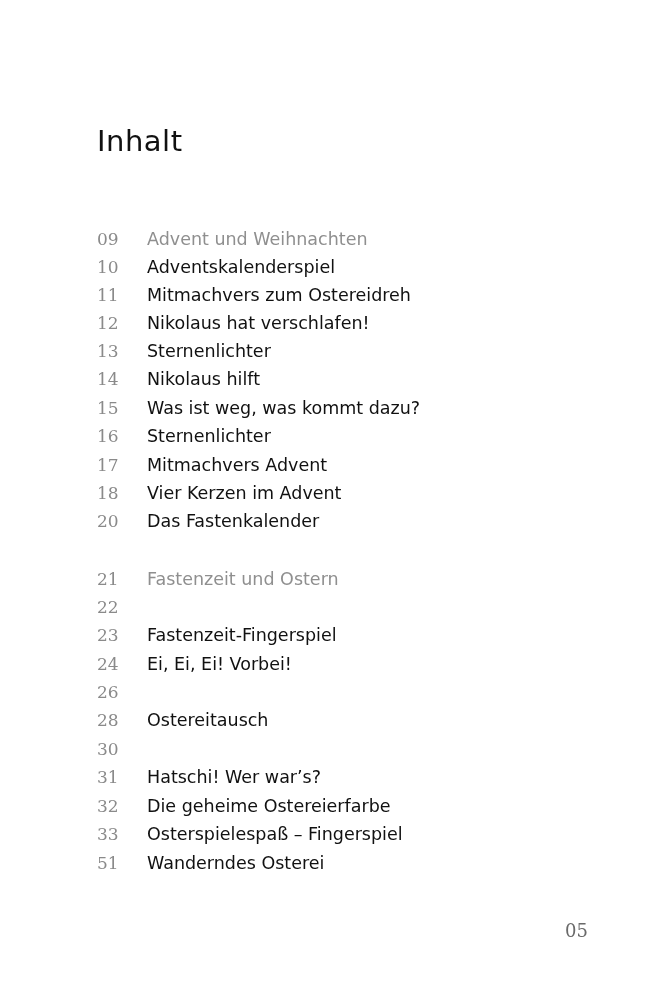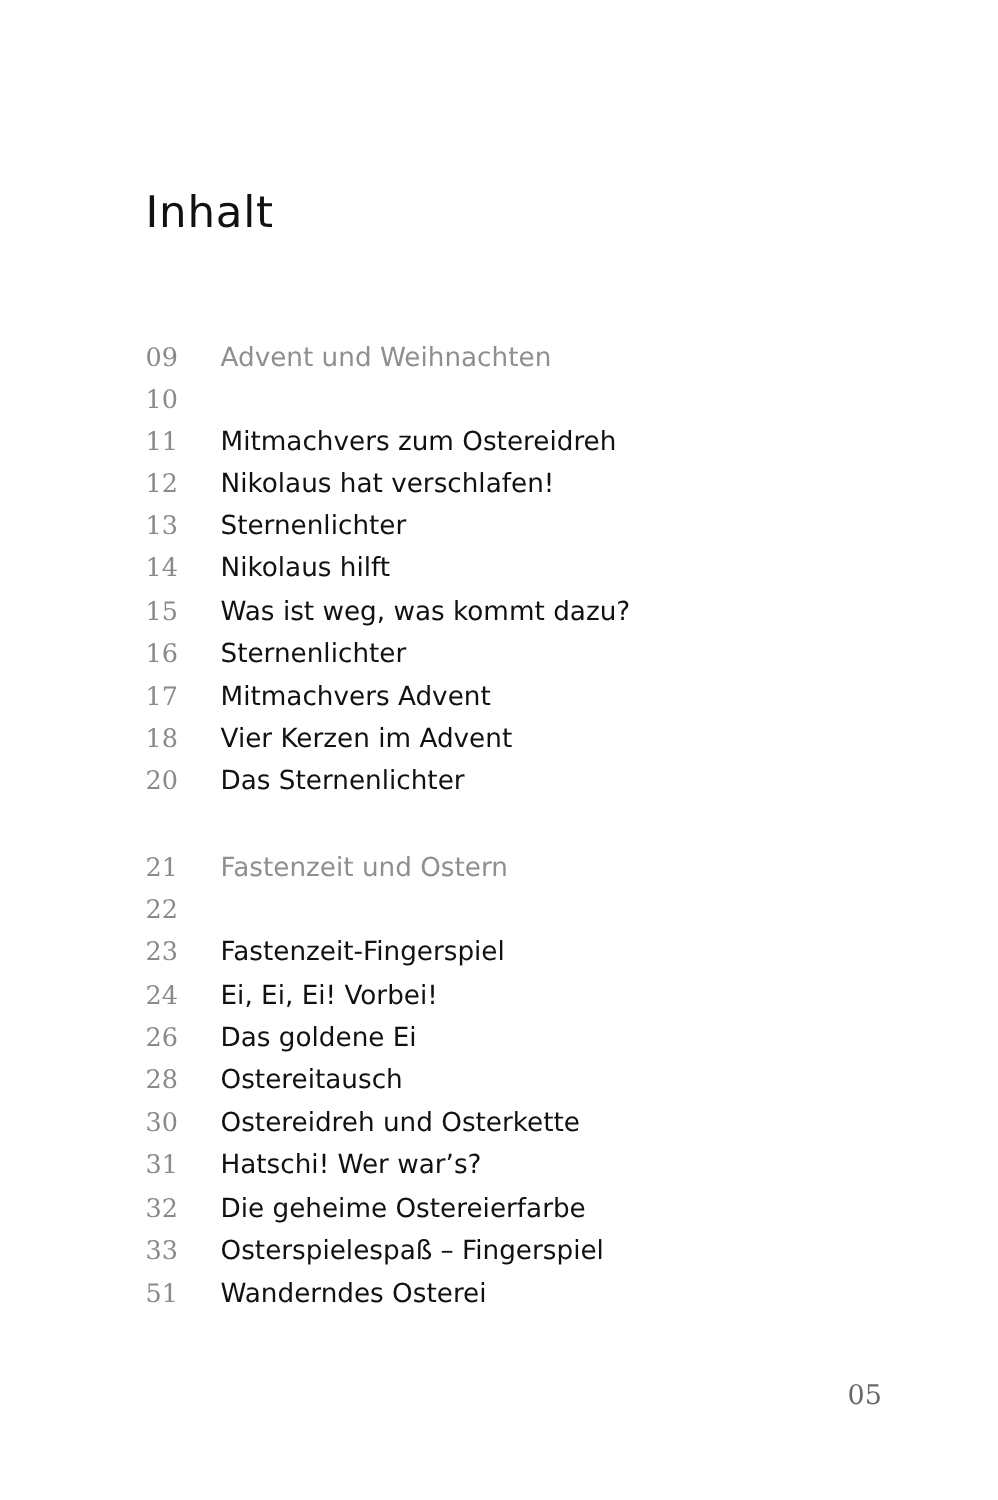--- a/index.html
+++ b/index.html
@@ -23,20 +23,21 @@
 <h1 class="title">Inhalt</h1>
 
 <div class="toc">
 
   <div class="row section" style="top:225px">
     <span class="num">09</span>
     <span class="label">Advent und Weihnachten</span>
   </div>
   <div class="row" style="top:253px">
     <span class="num">10</span>
+    <span class="label">Adventskalenderspiel</span>
   </div>
   <div class="row" style="top:281px">
     <span class="num">11</span>
     <span class="label">Mitmachvers zum Ostereidreh</span>
   </div>
   <div class="row" style="top:309px">
     <span class="num">12</span>
     <span class="label">Nikolaus hat verschlafen!</span>
   </div>
   <div class="row" style="top:337px">
@@ -58,49 +59,47 @@
   <div class="row" style="top:451px">
     <span class="num">17</span>
     <span class="label">Mitmachvers Advent</span>
   </div>
   <div class="row" style="top:479px">
     <span class="num">18</span>
     <span class="label">Vier Kerzen im Advent</span>
   </div>
   <div class="row" style="top:507px">
     <span class="num">20</span>
-    <span class="label">Das Sternenlichter</span>
+    <span class="label">Das Fastenkalender</span>
   </div>
 
   <div class="row section" style="top:565px">
     <span class="num">21</span>
     <span class="label">Fastenzeit und Ostern</span>
   </div>
   <div class="row" style="top:593px">
     <span class="num">22</span>
   </div>
   <div class="row" style="top:621px">
     <span class="num">23</span>
     <span class="label">Fastenzeit-Fingerspiel</span>
   </div>
   <div class="row" style="top:650px">
     <span class="num">24</span>
     <span class="label">Ei, Ei, Ei! Vorbei!</span>
   </div>
   <div class="row" style="top:678px">
     <span class="num">26</span>
-    <span class="label">Das goldene Ei</span>
   </div>
   <div class="row" style="top:706px">
     <span class="num">28</span>
     <span class="label">Ostereitausch</span>
   </div>
   <div class="row" style="top:735px">
     <span class="num">30</span>
-    <span class="label">Ostereidreh und Osterkette</span>
   </div>
   <div class="row" style="top:763px">
     <span class="num">31</span>
     <span class="label">Hatschi! Wer war’s?</span>
   </div>
   <div class="row" style="top:792px">
     <span class="num">32</span>
     <span class="label">Die geheime Ostereierfarbe</span>
   </div>
   <div class="row" style="top:820px">

